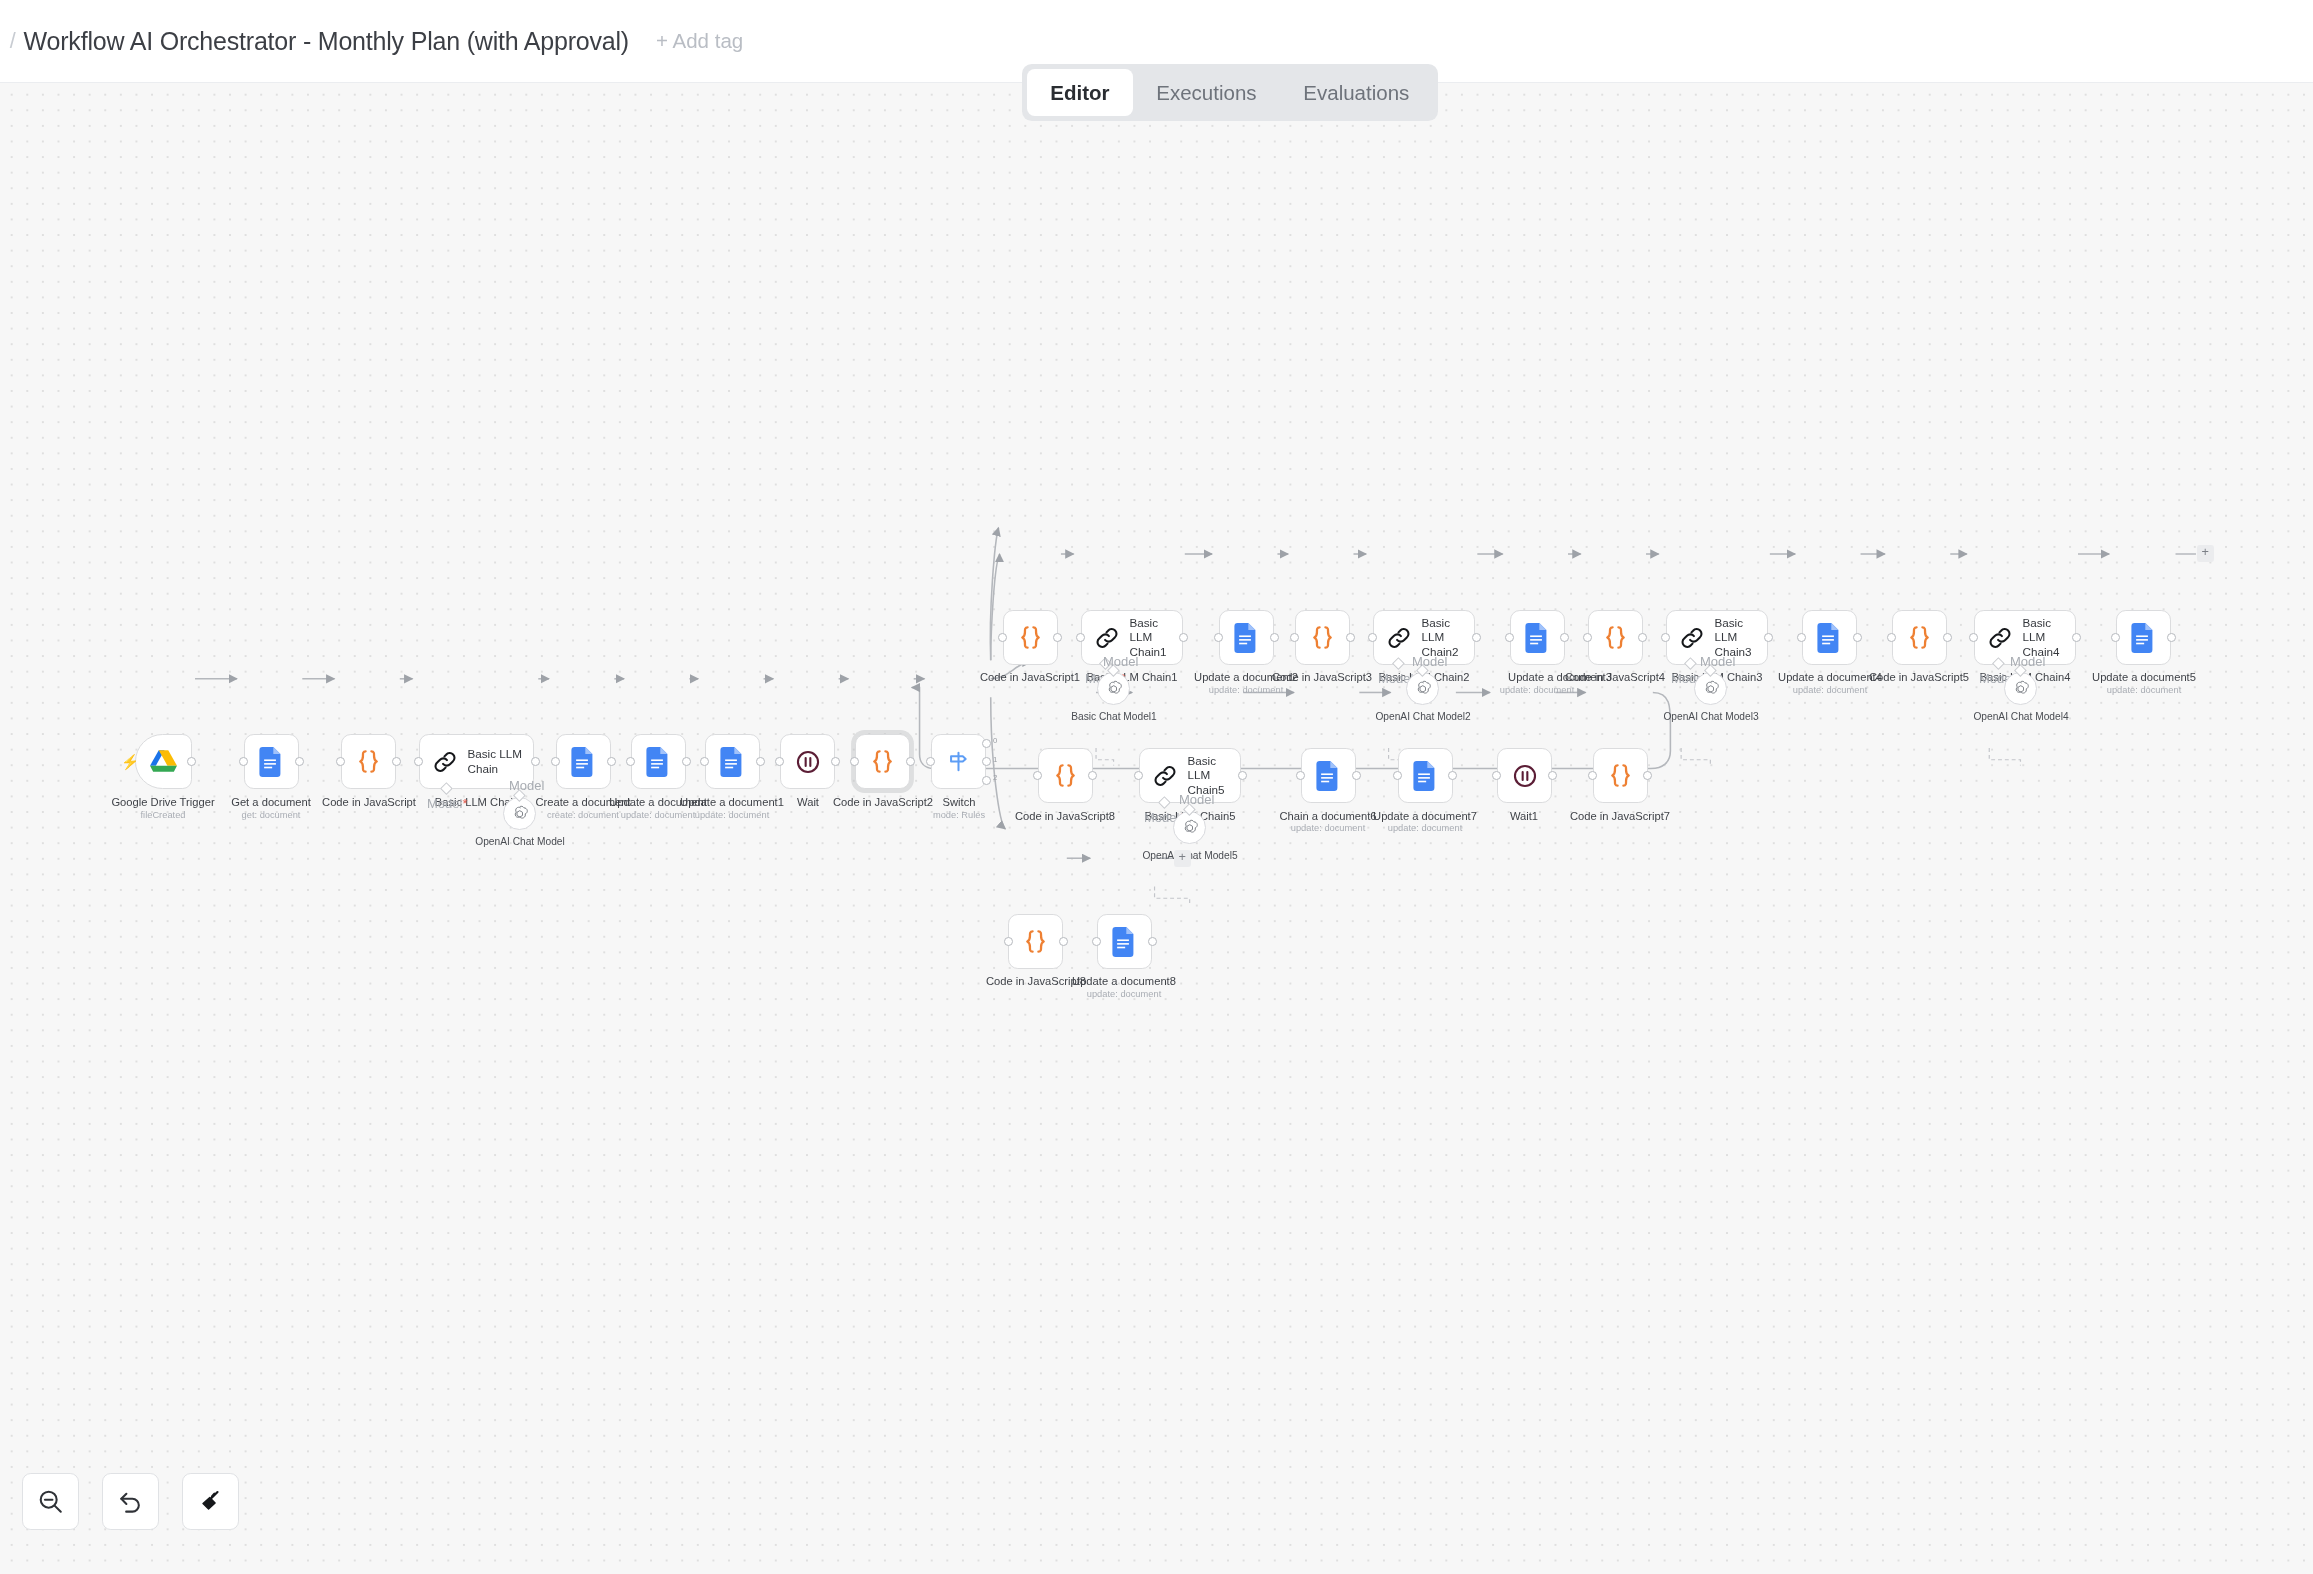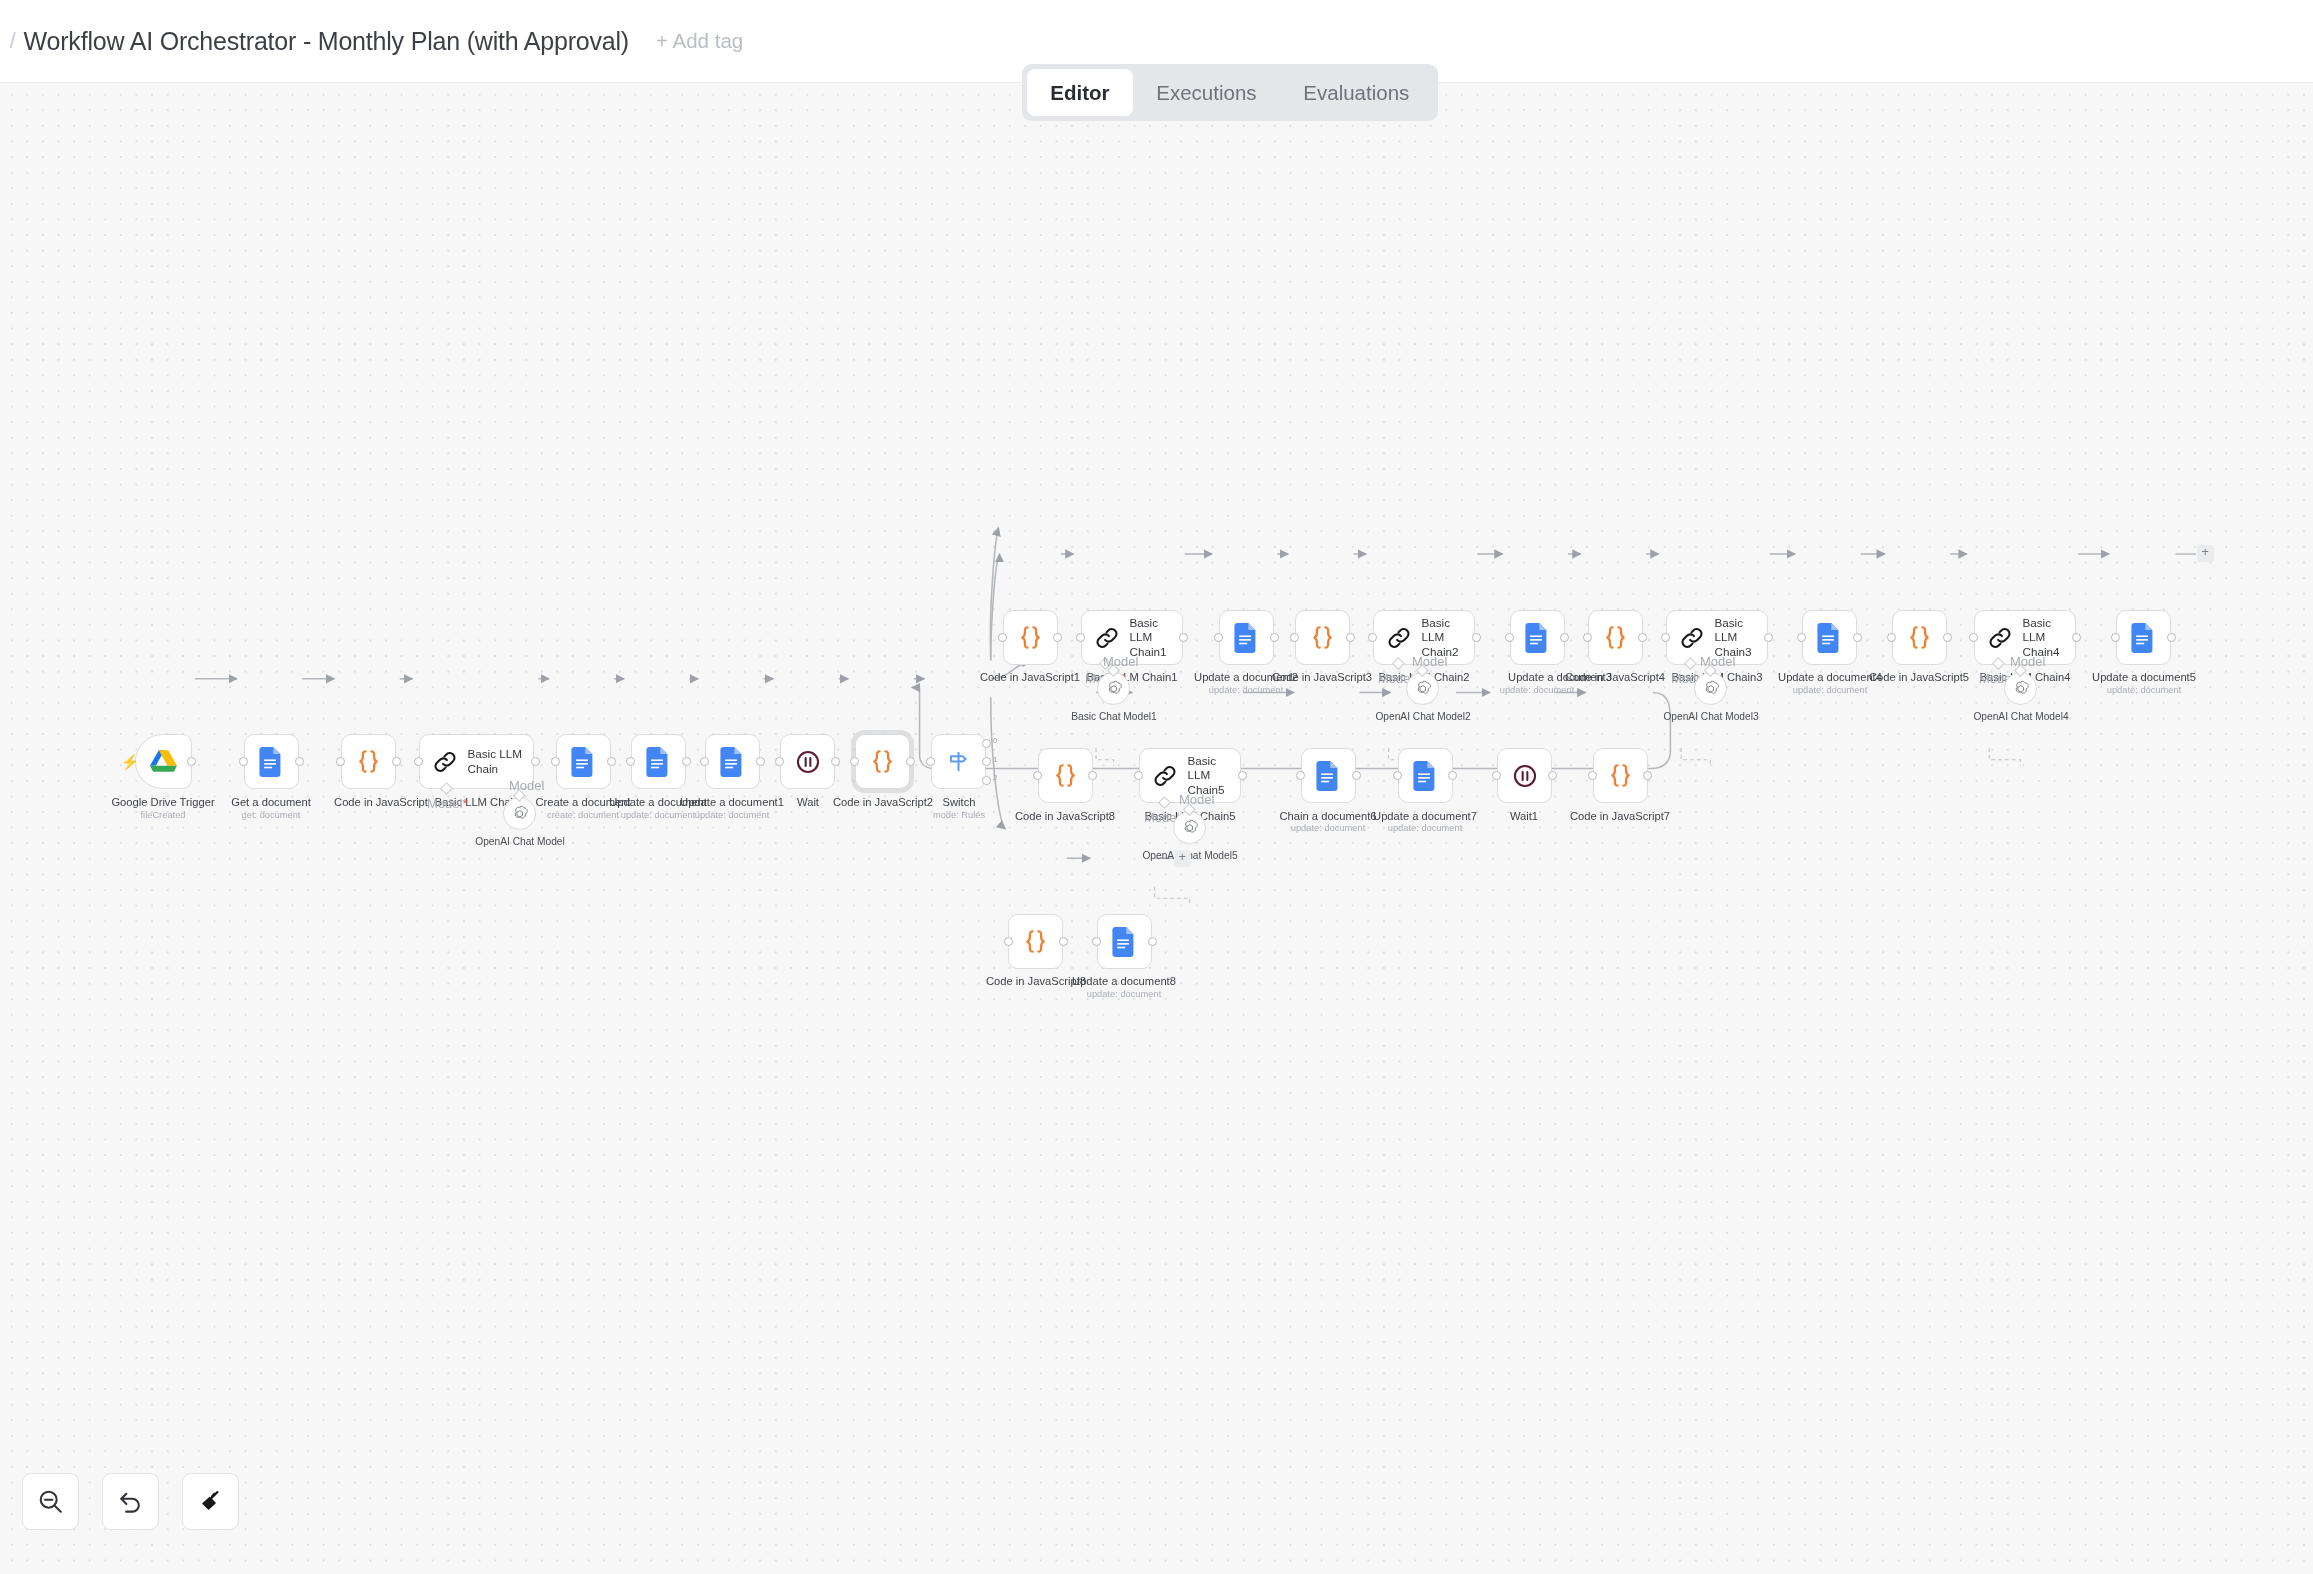--- a/index.html
+++ b/index.html
@@ -303,21 +303,21 @@
       <div class="node sq" style="left: 341px; top: 651px;">
         <span style="display: flex;">
           <svg width="29" height="29" viewBox="0 0 24 24" fill="none" stroke="#ee8033" stroke-width="1.9" stroke-linecap="round" stroke-linejoin="round">
         <path d="M9.6 3.6C7.3 3.6 7.4 5.4 7.4 7.2s.2 3.6-2.2 4.8c2.4 1.2 2.2 3 2.2 4.8s-.1 3.6 2.2 3.6"></path>
         <path d="M14.4 3.6c2.3 0 2.2 1.8 2.2 3.6s-.2 3.6 2.2 4.8c-2.4 1.2-2.2 3-2.2 4.8s.1 3.6-2.2 3.6"></path>
       </svg>
         </span>
       </div>
       <div class="port" style="left: 336px; top: 674px;"></div>
       <div class="port" style="left: 392px; top: 674px;"></div>
-      <div class="node-label" style="left: 369px; top: 712px; transform: translateX(-50%); margin-left: 12px;">Code in JavaScript</div>
+      <div class="node-label" style="left: 369px; top: 712px; transform: translateX(-50%);">Code in JavaScript</div>
       <div class="node wide" style="left: 419px; top: 651px; width: 115px;">
         <span style="display: flex;">
           <svg width="26" height="26" viewBox="0 0 24 24" fill="none" stroke="#15171a" stroke-width="1.9" stroke-linecap="round" stroke-linejoin="round">
         <path d="M10.2 13.8a4.4 4.4 0 0 0 6.4.3l2.6-2.6a4.4 4.4 0 1 0-6.2-6.2l-1.5 1.5"></path>
         <path d="M13.8 10.2a4.4 4.4 0 0 0-6.4-.3L4.8 12.5a4.4 4.4 0 1 0 6.2 6.2l1.5-1.5"></path>
       </svg>
         </span>
         <span class="wide-title">Basic LLM Chain</span>
       </div>
       <div class="port" style="left: 414px; top: 674px;"></div>

